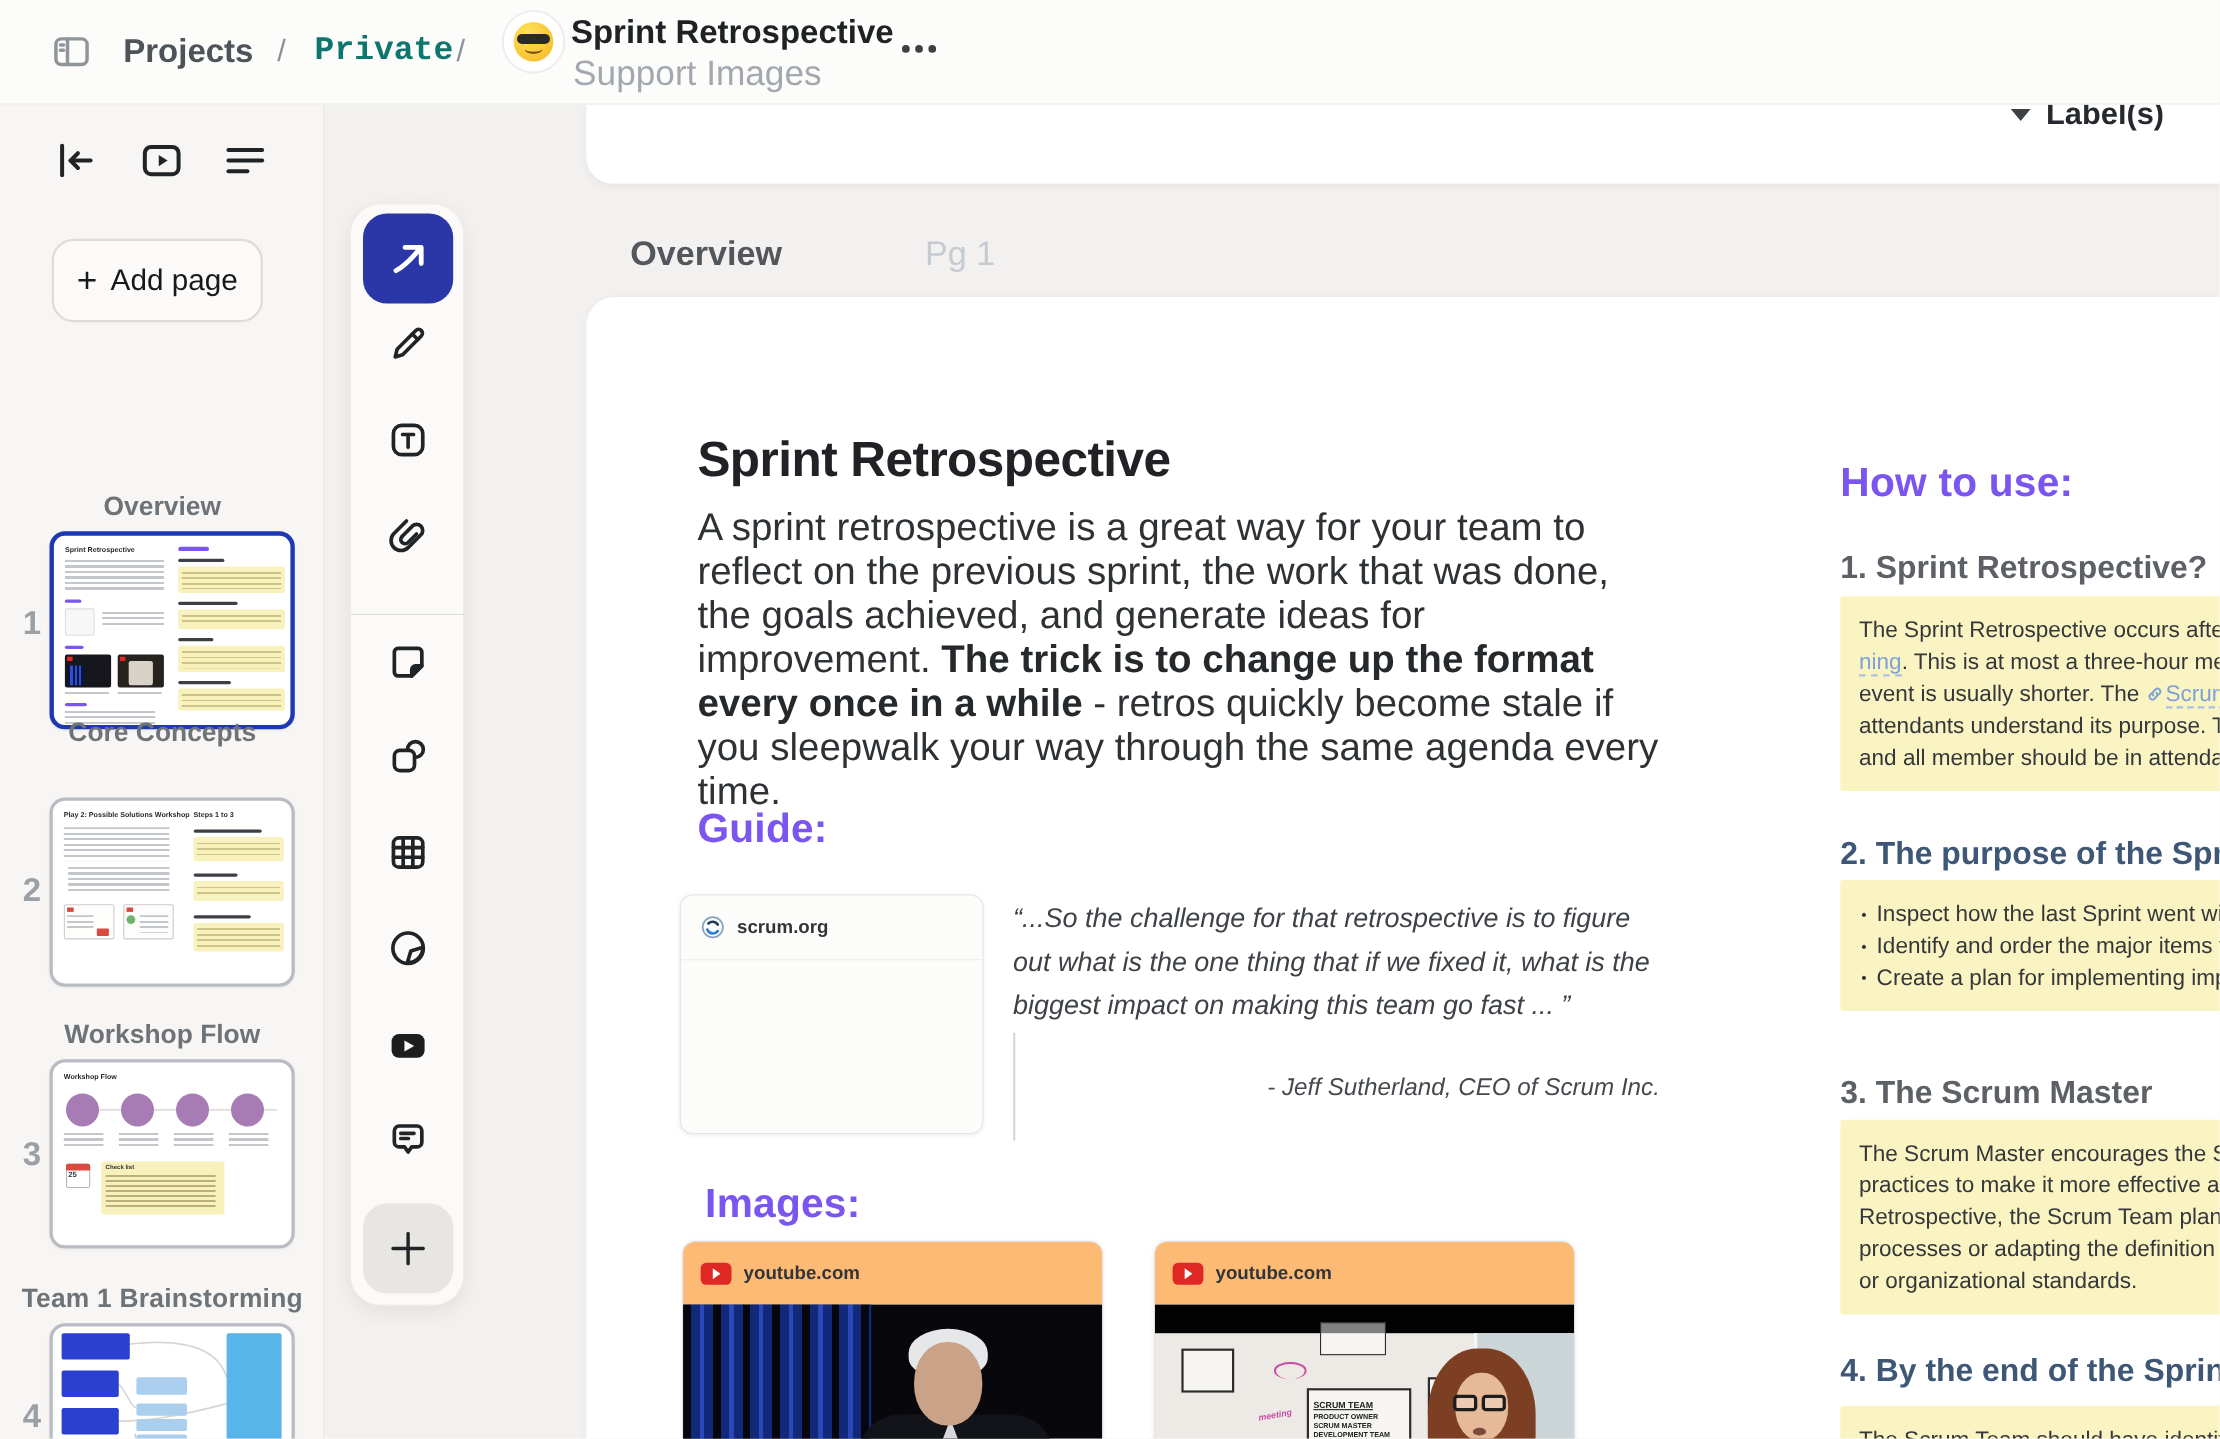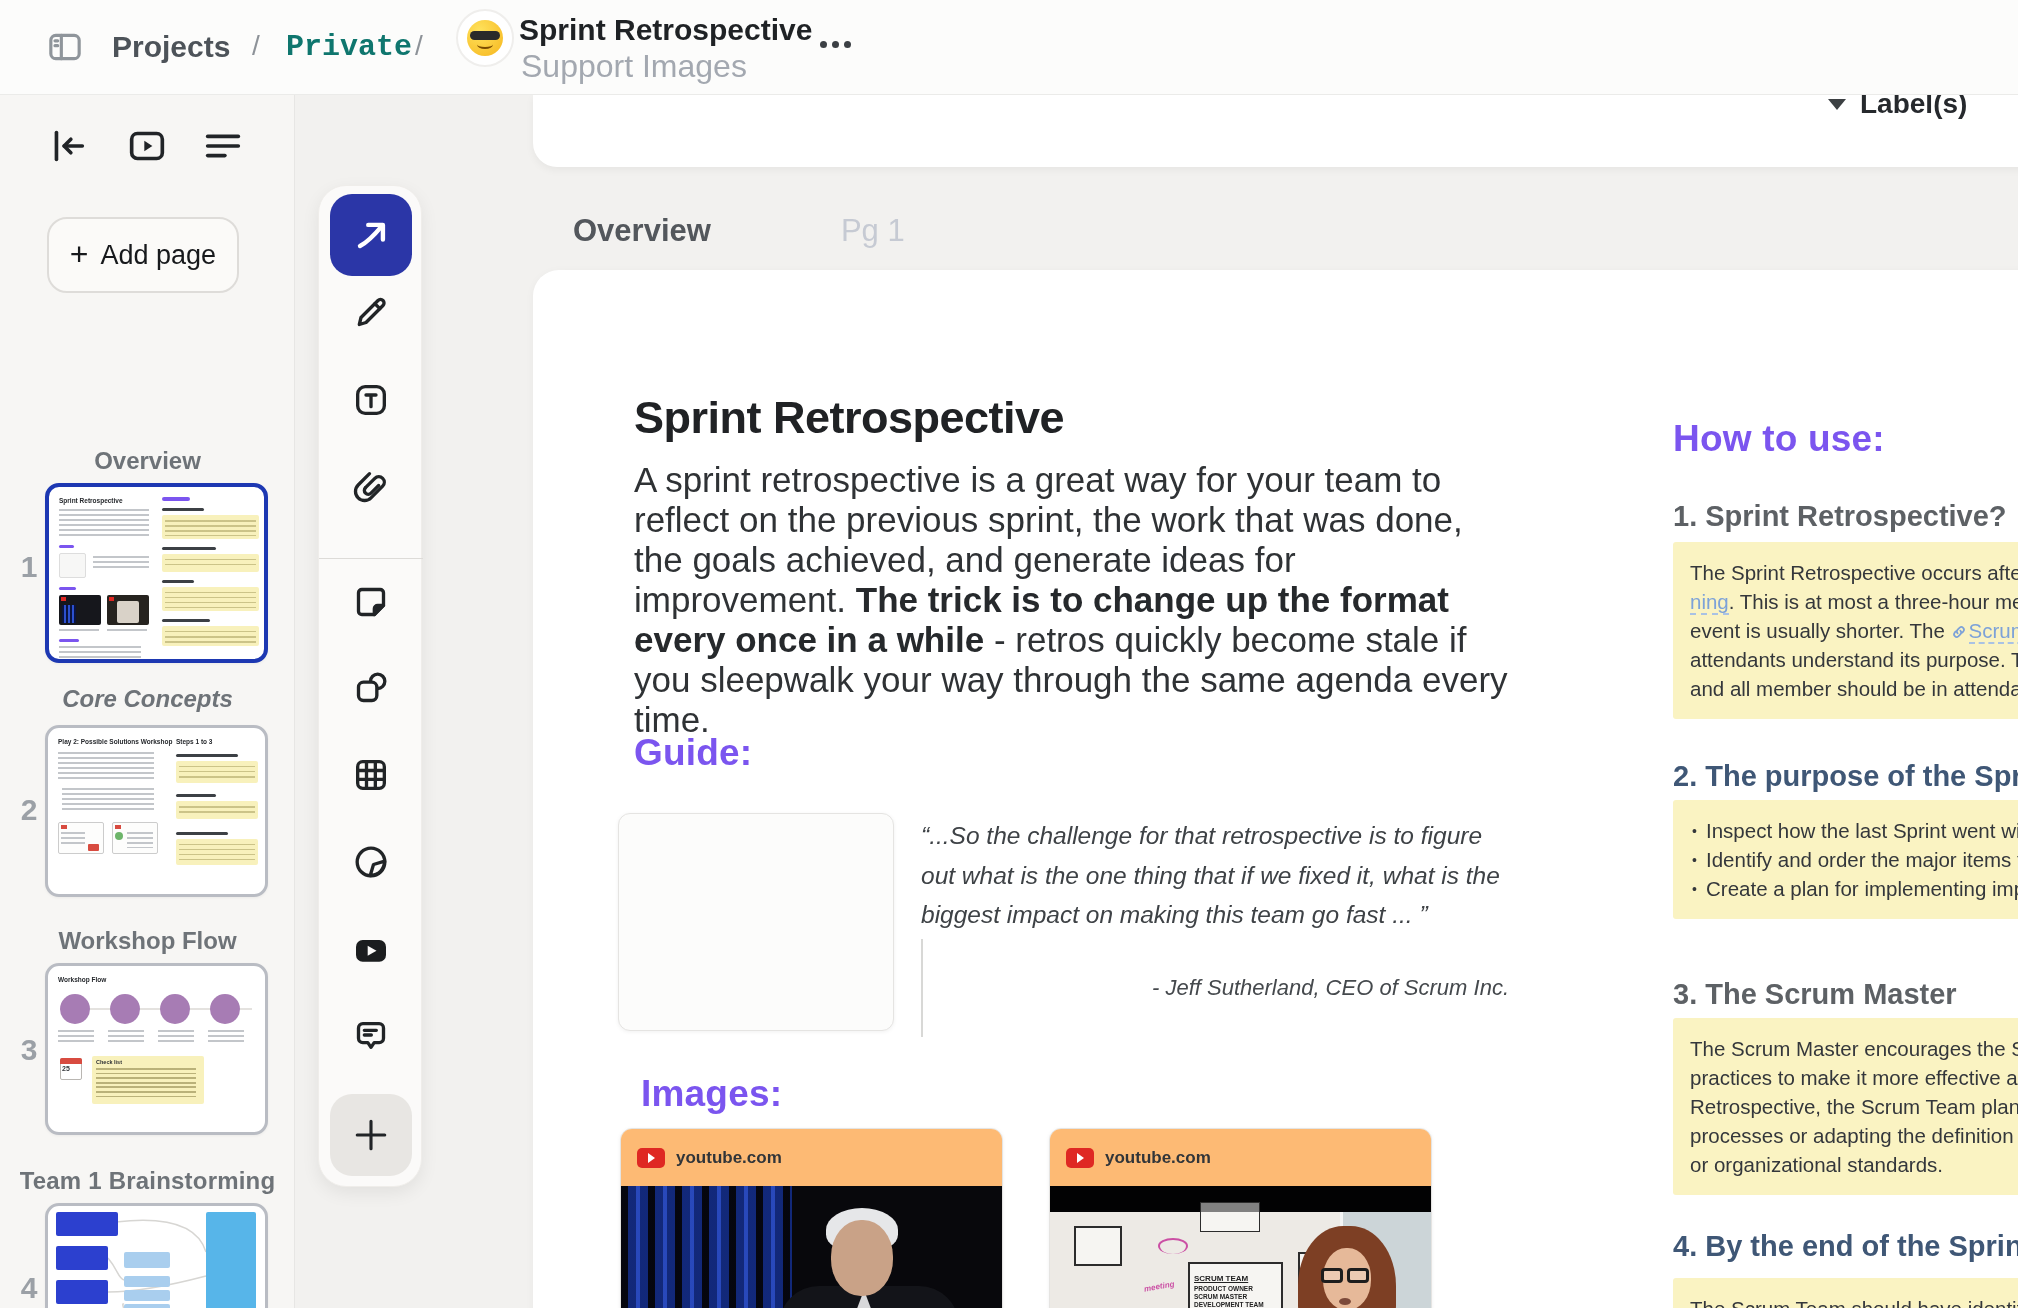--- a/index.html
+++ b/index.html
@@ -225,21 +225,21 @@
         <div class="ybox" style="left:113px; top:28px; width:97px; height:24px;"></div>
         <div class="dline" style="left:113px; top:60px; width:54px; height:3px;"></div>
         <div class="ybox" style="left:113px; top:67px; width:97px; height:18px;"></div>
         <div class="dline" style="left:113px; top:93px; width:32px; height:3px;"></div>
         <div class="ybox" style="left:113px; top:100px; width:97px; height:24px;"></div>
         <div class="dline" style="left:113px; top:132px; width:48px; height:3px;"></div>
         <div class="ybox" style="left:113px; top:139px; width:97px; height:20px;"></div>
       </div>
     </div>
 
-    <div class="pg-label" style="top:590px;font-style:italic;">Core Concepts</div>
+    <div class="pg-label" style="top:558px;">Core Concepts</div>
     <div class="pg-num" style="top:698px;">2</div>
     <div class="thumb idle" style="top:630px; height:172px;">
       <div class="tp">
         <div class="mini-title" style="left:10px; top:10px;">Play 2: Possible Solutions Workshop</div>
         <div class="tl" style="left:10px; top:24px; width:96px; height:30px;"></div>
         <div class="tl" style="left:14px; top:60px; width:92px; height:22px;"></div>
         <div style="left:10px; top:94px; width:46px; height:32px; border:1px solid #ccc; background:#fdfdfc; border-radius:2px;"></div>
         <div style="left:13px; top:97px; width:6px; height:4px; background:#d84b40;"></div>
         <div class="tl" style="left:13px; top:104px; width:24px; height:12px;"></div>
         <div style="left:40px; top:116px; width:11px; height:7px; background:#d84b40; border-radius:1px;"></div>
@@ -412,20 +412,28 @@
 
     <div class="page">
 
       <div class="h1">Sprint Retrospective</div>
 
       <p class="intro"><span>A sprint retrospective is a great way for your team to reflect on the previous sprint, the work that was done, the goals achieved, and generate ideas for improvement. </span><b>The trick is to change up the format every once in a while</b><span> - retros quickly become stale if you sleepwalk your way through the same agenda every time.</span></p>
 
       <div class="sec-h" style="left:101px; top:462px;">Guide:</div>
 
       <div class="linkcard">
+        <div class="lc-head">
+          <svg class="favicon" width="22" height="22" viewBox="0 0 22 22">
+            <circle cx="11" cy="11" r="9.2" fill="none" stroke="#8aa4bd" stroke-width="1.6"></circle>
+            <path d="M6 13 a5.5 5.5 0 0 0 9.5 1.5" fill="none" stroke="#2f7fd1" stroke-width="2.4" stroke-linecap="round"></path>
+            <path d="M15.5 8.5 a5.5 5.5 0 0 0-8.5-1" fill="none" stroke="#1c3a5e" stroke-width="2.4" stroke-linecap="round"></path>
+          </svg>
+          <span class="lc-domain">scrum.org</span>
+        </div>
       </div>
 
       <div class="quote">
         <p>“...So the challenge for that retrospective is to figure out what is the one thing that if we fixed it, what is the biggest impact on making this team go fast ... ”</p>
         <div class="attr-row">
           <span class="attr">- Jeff Sutherland, CEO of Scrum Inc.</span>
         </div>
       </div>
 
       <div class="sec-h" style="left:108px; top:803px;">Images:</div>

